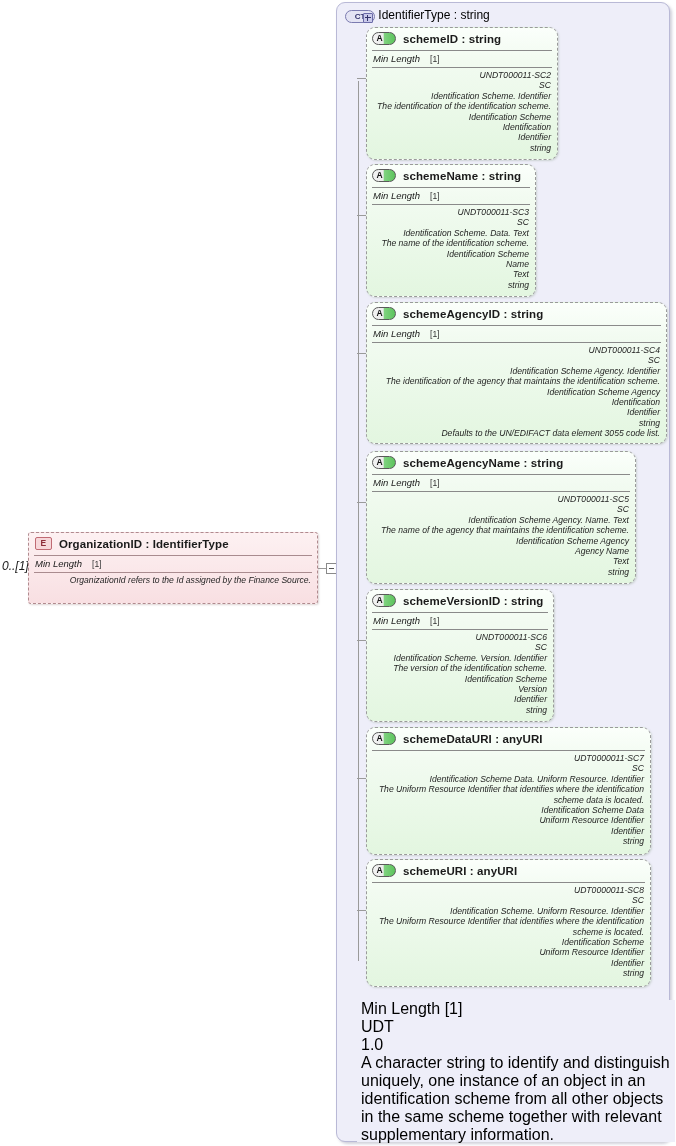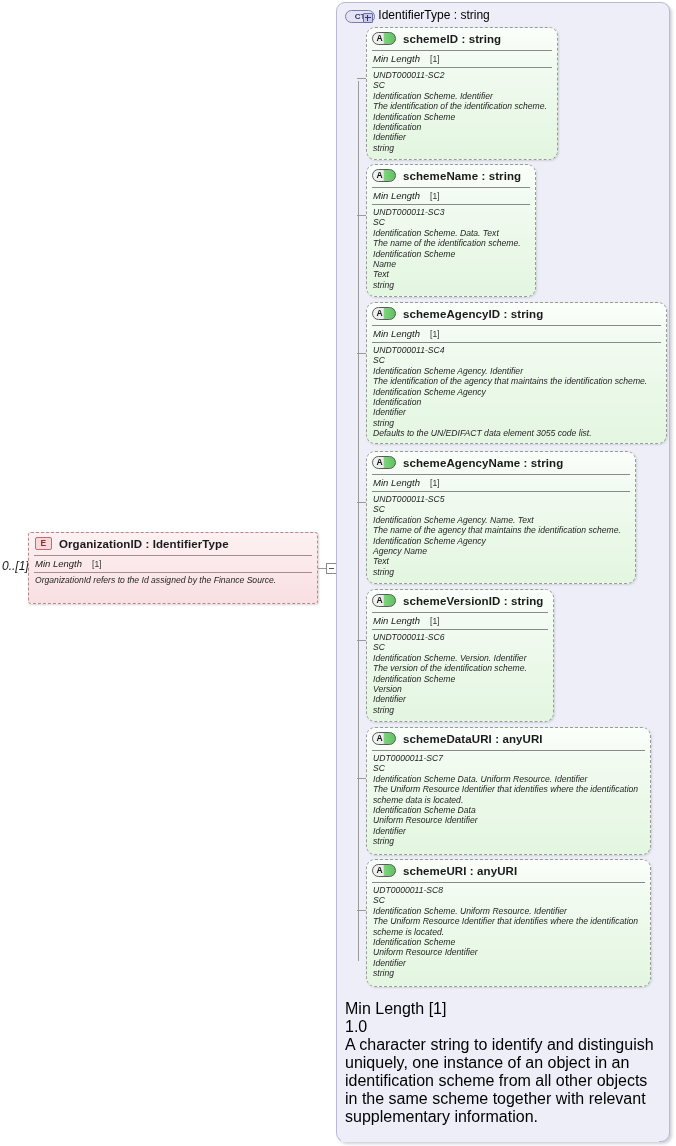--- a/index.html
+++ b/index.html
@@ -22,21 +22,21 @@
   .xbox .facet{
     display:flex;align-items:baseline;gap:10px;
     padding:2px 6px 3px 6px;
     font-size:9.5px;font-style:italic;color:#1a1a1a;white-space:nowrap;
   }
   .xbox .facet .card{font-style:normal;font-size:8.5px;color:#333;}
   .xbox .doc{
     padding:2px 6px 5px 6px;
     font-size:8.6px;line-height:10.4px;font-style:italic;color:#1f1f1f;
   }
-  .xbox .doc div{white-space:normal;}
+  .xbox .doc div{white-space:normal;text-align:right;}
 
   
   .chip{
     display:inline-block;box-sizing:border-box;
     font-size:8.5px;font-weight:bold;font-style:normal;
     text-align:center;line-height:11px;height:13px;
     color:#111;
   }
   .chip-a{
     width:24px;border:1.2px solid #5a5a5a;border-radius:7px;
@@ -77,21 +77,21 @@
   .attr-box{
     background:linear-gradient(to bottom,#fbfffb 0%,#f2fbf1 24%,#e3f6e0 100%);
     border:1.3px dashed #9a9a9a;
     border-radius:9px 9px 9px 9px / 9px 9px 9px 9px;
     box-shadow:1px 1px 2px rgba(140,160,140,.35);
   }
   .attr-box .hdr{padding-left:5px;}
 
   
   #base-panel{
-    position:absolute;left:4px;top:997px;width:318px;height:142px;
+    position:absolute;left:20px;top:997px;width:318px;height:142px;
     background:#eeeef9;box-sizing:border-box;
   }
   #base-panel .rule{background:#6f6f8f;margin:0;}
   #base-panel .facet{padding-left:4px;}
   #base-panel .doc{padding-left:4px;padding-right:4px;}
 
   
   #element-box{
     position:absolute;left:28px;top:532px;width:290px;height:72px;
     background:linear-gradient(to bottom,#fdf1f2 0%,#fbe9eb 45%,#f8dfe2 100%);
@@ -160,20 +160,21 @@
     <div class="line vline" style="left:21px;top:78px;height:880px;"></div>
 
     <div id="base-panel">
       <div class="rule"></div>
       <div class="facet">
         <span>Min Length</span>
         <span class="card">[1]</span>
       </div>
       <div class="rule"></div>
       <div class="doc">
+        <div>UDT</div>
         <div>1.0</div>
         <div>A character string to identify and distinguish uniquely, one instance of an object in an identification scheme from all other objects in the same scheme together with relevant supplementary information.</div>
 
       </div>
     </div>
   </div>
 
   <div class="line hline" style="left:357px;top:78px;width:9px;"></div>
   <div class="xbox attr-box" style="left:366px;top:27px;width:192px;height:133px;">
     <div class="hdr">

